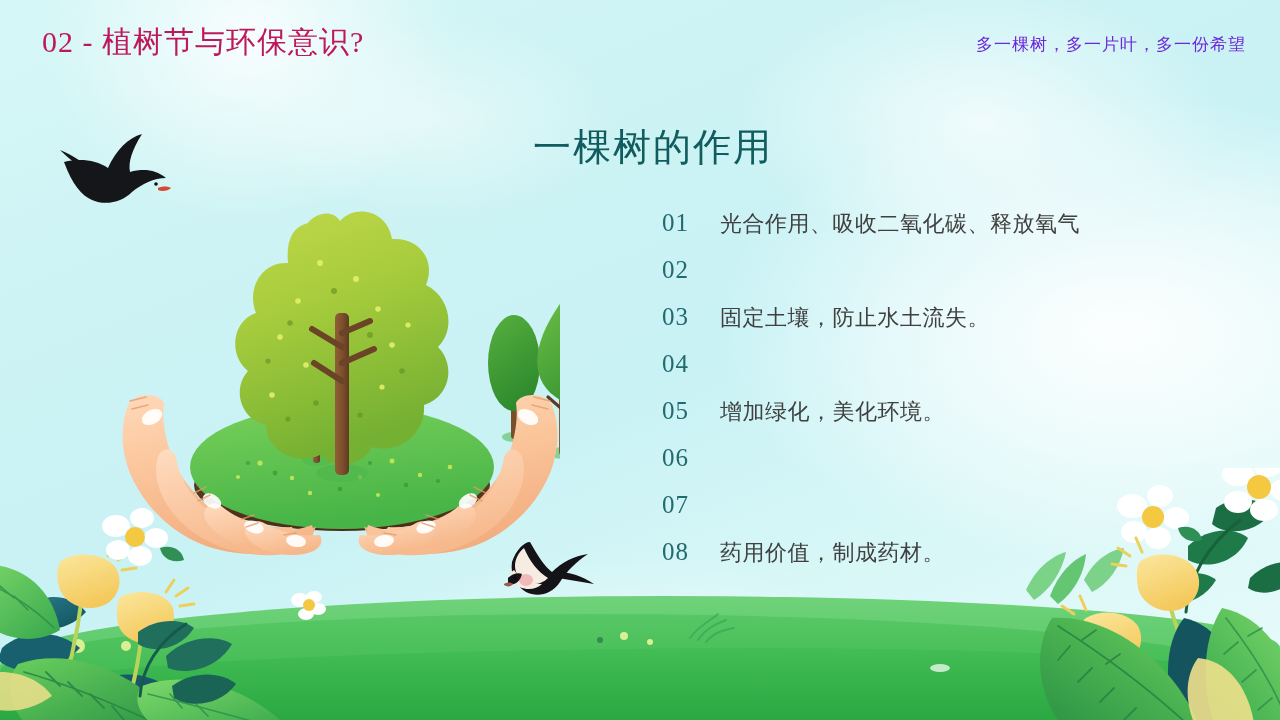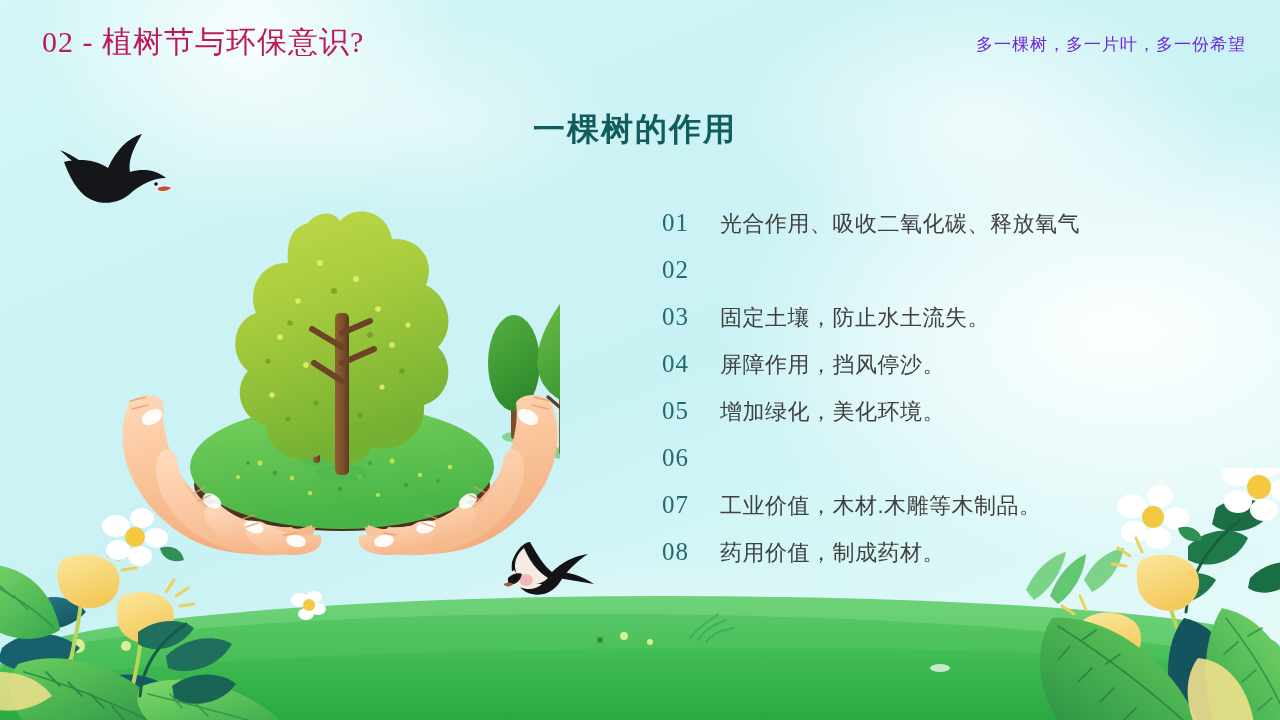--- a/index.html
+++ b/index.html
@@ -53,23 +53,23 @@
     top: 33px;
     font-family: "Liberation Serif", "DejaVu Serif", serif;
     font-size: 17px;
     letter-spacing: 1px;
     color: #6d28d9;
     white-space: nowrap;
   }
   .section-heading {
     position: absolute;
     left: 533px;
-    top: 108px;
-    font-size: 32px;
-    font-weight: bold;
+    top: 122px;
+    font-size: 38px;
+    font-weight: normal;
     letter-spacing: 2px;
     color: #115c5e;
     white-space: nowrap;
   }
 
   .bullet-list {
     position: absolute;
     left: 662px;
     top: 209px;
     width: 560px;
@@ -598,32 +598,30 @@
     </div>
     <div class="bullet-row">
       <span class="bullet-num">02</span>
     </div>
     <div class="bullet-row">
       <span class="bullet-num">03</span>
       <span class="bullet-text">固定土壤，防止水土流失。</span>
     </div>
     <div class="bullet-row">
       <span class="bullet-num">04</span>
-      <span class="bullet-text">屏障作用，挡风停沙。</span>
     </div>
     <div class="bullet-row">
       <span class="bullet-num">05</span>
       <span class="bullet-text">增加绿化，美化环境。</span>
     </div>
     <div class="bullet-row">
       <span class="bullet-num">06</span>
     </div>
     <div class="bullet-row">
       <span class="bullet-num">07</span>
-      <span class="bullet-text">工业价值，木材.木雕等木制品。</span>
     </div>
     <div class="bullet-row">
       <span class="bullet-num">08</span>
       <span class="bullet-text">药用价值，制成药材。</span>
     </div>
   </div>
 
 </div>
 
 </body></html>

